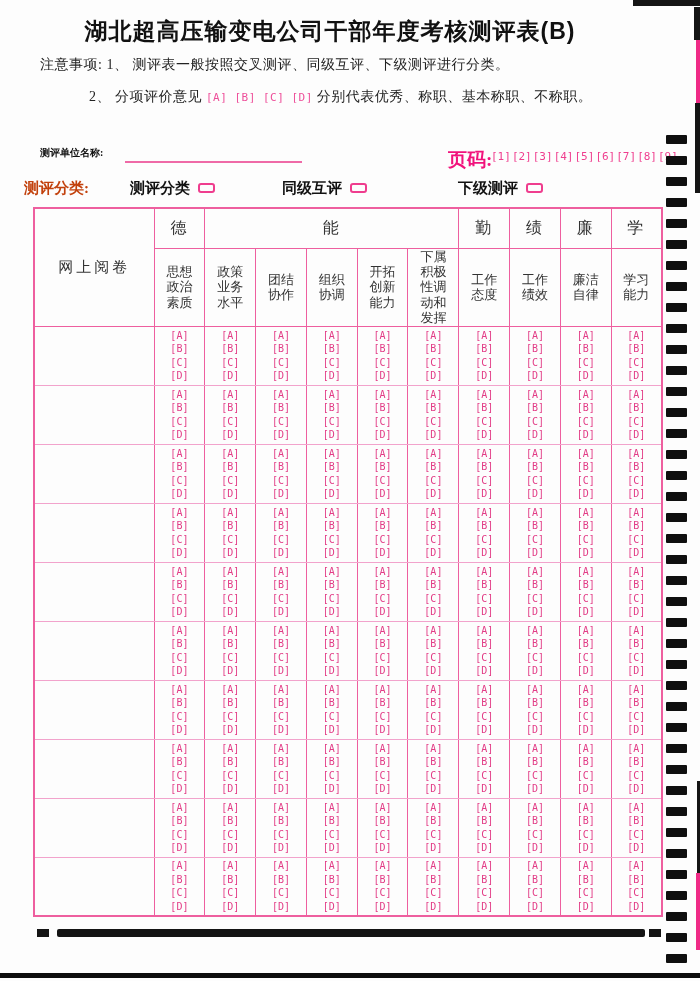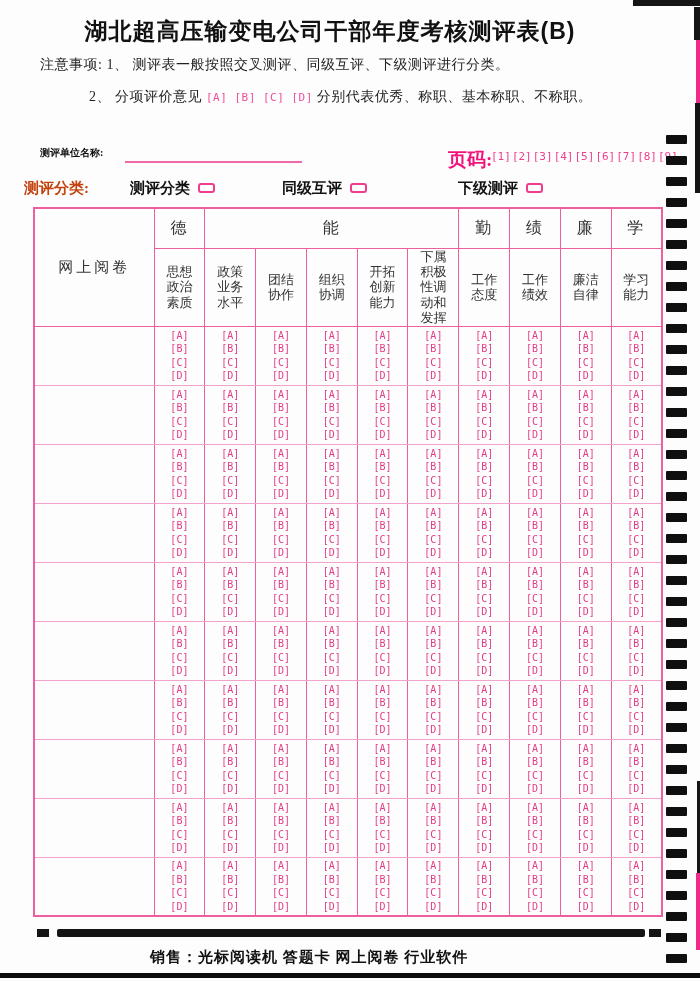--- a/index.html
+++ b/index.html
@@ -766,21 +766,20 @@
             <div class="opt">[D]</div>
           </td>
         </tr>
       </tbody>
   </table>
 
   <div class="bar-sq1"></div>
   <div class="bar-long"></div>
   <div class="bar-sq2"></div>
 
-  <div class="footer-text">销售：光标阅读机  答题卡  网上阅卷  行业软件</div>
   <div class="bottom-rule"></div>
 
   <div id="tmarks">
       <div class="tmark" style="top: 135px;"></div>
       <div class="tmark" style="top: 156px;"></div>
       <div class="tmark" style="top: 177px;"></div>
       <div class="tmark" style="top: 198px;"></div>
       <div class="tmark" style="top: 219px;"></div>
       <div class="tmark" style="top: 240px;"></div>
       <div class="tmark" style="top: 261px;"></div>

